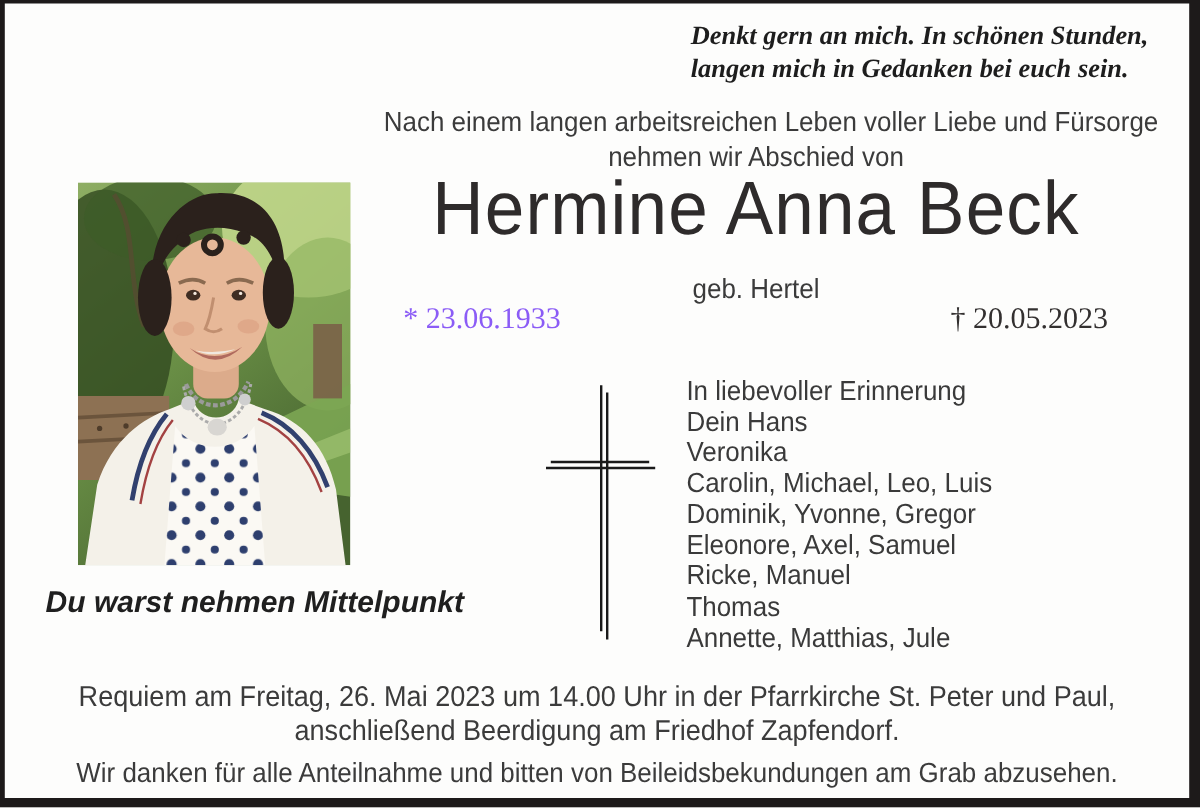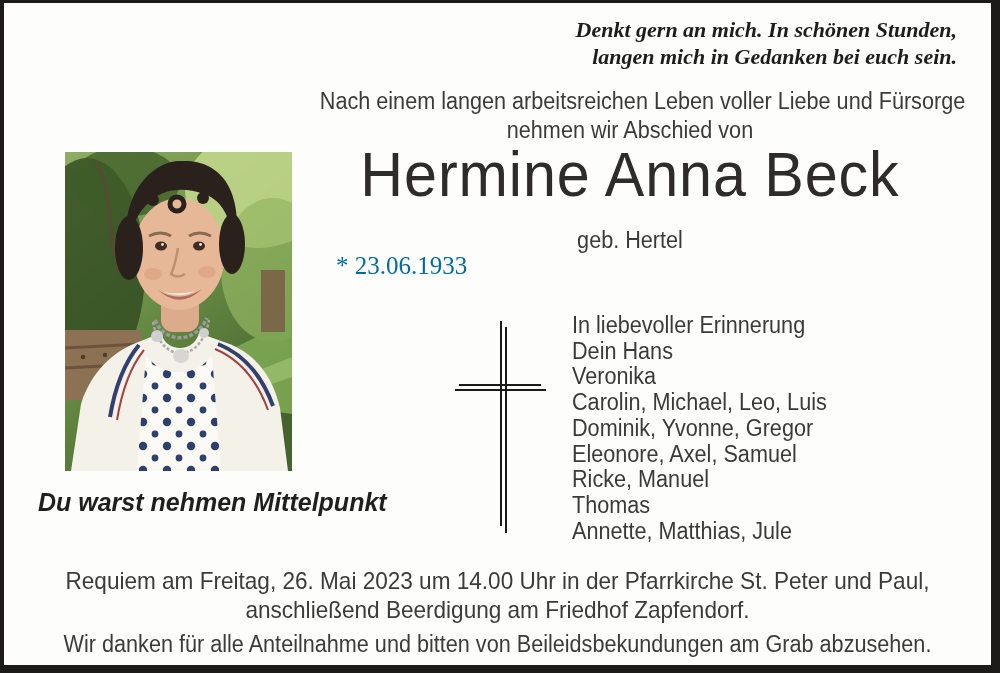--- a/index.html
+++ b/index.html
@@ -15,21 +15,20 @@
     font-family:"Liberation Sans", sans-serif;
     color:#3d3d3d;
   }
   .abs{position:absolute;}
   
   .cond{transform:scaleX(0.94);transform-origin:50% 0;}
   .cond-left{transform:scaleX(0.94);transform-origin:0 0;}
 
   .epigraph{
     top:13px;right:34px;
-    text-align:right;
     font-family:"Liberation Serif", serif;
     font-style:italic;font-weight:bold;
     font-size:22px;line-height:27px;
     color:#1d1d1d;
     white-space:nowrap;
   }
   .intro{
     top:84px;left:296px;width:660px;
     text-align:center;
     font-size:23px;line-height:29px;
@@ -45,21 +44,21 @@
     white-space:nowrap;
   }
   .maiden{
     top:224px;left:296px;width:660px;
     text-align:center;
     font-size:23px;color:#3b3b3b;
   }
   .bdate{
     top:249px;left:332px;
     font-family:"Liberation Serif", serif;
-    font-size:25px;color:#0369a1;
+    font-size:25px;color:#8b5cf6;
     white-space:nowrap;
   }
   .ddate{
     top:249px;left:788px;
     font-family:"Liberation Serif", serif;
     font-size:25px;color:#333030;
     white-space:nowrap;
   }
   .photo{
     top:149px;left:61px;width:227px;height:319px;
@@ -104,20 +103,21 @@
   </div>
 
   <div class="abs intro cond">
     <div>Nach einem langen arbeitsreichen Leben voller Liebe und Fürsorge</div>
     <div>nehmen wir Abschied von</div>
   </div>
 
   <div class="abs name cond">Hermine Anna Beck</div>
   <div class="abs maiden cond">geb. Hertel</div>
   <div class="abs bdate">* 23.06.1933</div>
+  <div class="abs ddate">† 20.05.2023</div>
 
   <svg class="abs photo" viewBox="0 0 227 319" role="img">
     <defs>
       <linearGradient id="g1" x1="0" y1="0" x2="0.6" y2="1">
         <stop offset="0" stop-color="#8fae64"></stop>
         <stop offset="0.45" stop-color="#6d9348"></stop>
         <stop offset="1" stop-color="#46632f"></stop>
       </linearGradient>
       <pattern id="dots" width="24" height="24" patternUnits="userSpaceOnUse">
         <circle cx="6" cy="6" r="4.2" fill="#2e3f6e"></circle>

